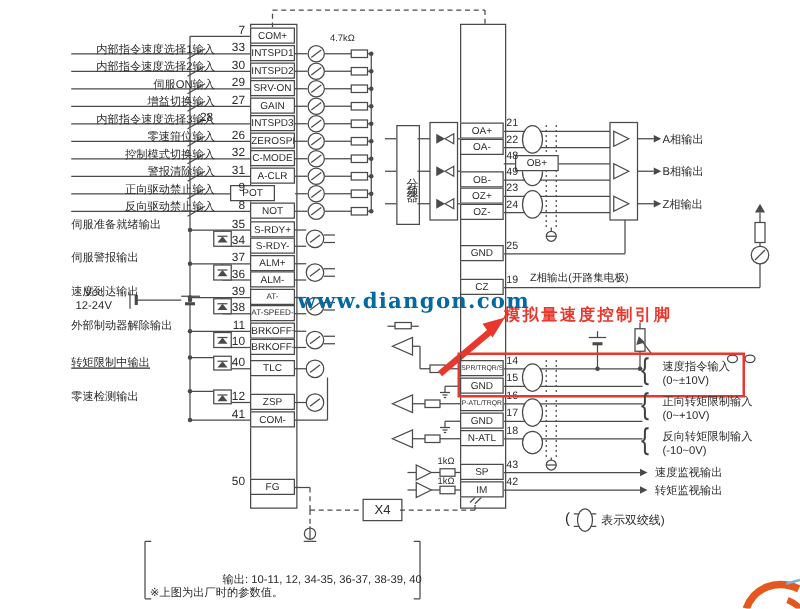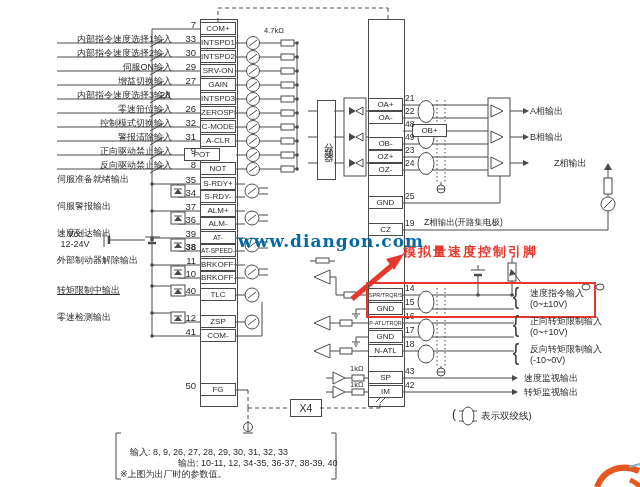--- a/index.html
+++ b/index.html
@@ -396,21 +396,21 @@
       <div class="pin" style="left: 160px; top: 174px; width: 36px; text-align: right;">35</div>
       <div class="cell" style="left: 200px; top: 190px; width: 34px; height: 11px;">S-RDY-</div>
       <div class="pin" style="left: 160px; top: 187px; width: 36px; text-align: right;">34</div>
       <div class="cell" style="left: 200px; top: 204px; width: 34px; height: 11px;">ALM+</div>
       <div class="pin" style="left: 160px; top: 201px; width: 36px; text-align: right;">37</div>
       <div class="cell" style="left: 200px; top: 217px; width: 34px; height: 11px;">ALM-</div>
       <div class="pin" style="left: 160px; top: 214px; width: 36px; text-align: right;">36</div>
       <div class="cell m" style="left: 200px; top: 231px; width: 34px; height: 11px;">AT-SPEED+</div>
       <div class="pin" style="left: 160px; top: 228px; width: 36px; text-align: right;">39</div>
       <div class="cell m" style="left: 200px; top: 244px; width: 34px; height: 11px;">AT-SPEED-</div>
-      <div class="pin" style="left: 160px; top: 241px; width: 36px; text-align: right; font-weight: bold;">38</div>
+      <div class="pin" style="left: 160px; top: 241px; width: 36px; text-align: right;">38</div>
       <div class="cell" style="left: 200px; top: 258px; width: 34px; height: 11px;">BRKOFF+</div>
       <div class="pin" style="left: 160px; top: 255px; width: 36px; text-align: right;">11</div>
       <div class="cell" style="left: 200px; top: 271px; width: 34px; height: 11px;">BRKOFF-</div>
       <div class="pin" style="left: 160px; top: 268px; width: 36px; text-align: right;">10</div>
       <div class="cell" style="left: 200px; top: 288px; width: 34px; height: 11px;">TLC</div>
       <div class="pin" style="left: 160px; top: 285px; width: 36px; text-align: right;">40</div>
       <div class="cell" style="left: 200px; top: 315px; width: 34px; height: 11px;">ZSP</div>
       <div class="pin" style="left: 160px; top: 312px; width: 36px; text-align: right;">12</div>
       <div class="cell" style="left: 200px; top: 329px; width: 34px; height: 11px;">COM-</div>
       <div class="pin" style="left: 160px; top: 326px; width: 36px; text-align: right;">41</div>
@@ -470,21 +470,21 @@
   </div>
 
   <div class="abs small" style="left:264px;top:26px;font-size:7.5px;">4.7kΩ</div>
   <div class="abs" style="left:350px;top:364px;font-size:7.5px;">1kΩ</div>
   <div class="abs" style="left:350px;top:380px;font-size:7.5px;">1kΩ</div>
 
   <div class="outline vtext" style="left:317px;top:100px;width:17px;height:74px;padding-top:4px;">分频器</div>
 
   <div class="abs lbl" style="left:530px;top:105px;">A相输出</div>
   <div class="abs lbl" style="left:530px;top:131px;">B相输出</div>
-  <div class="abs lbl" style="left:554px;top:157px;">Z相输出</div>
+  <div class="abs lbl" style="left:530px;top:157px;">Z相输出</div>
 
   <div class="abs" style="left:424px;top:217px;font-size:8.5px;">Z相输出(开路集电极)</div>
 
   <div class="redtxt" style="left:403px;top:243px;">模拟量速度控制引脚</div>
   <div class="redbox" style="left:366px;top:282px;width:226px;height:32px;"></div>
 
   <div class="brace" style="left:512px;top:282px;">{</div>
   <div class="abs lbl" style="left:530px;top:287px;">速度指令输入</div>
   <div class="abs lbl" style="left:530px;top:299px;">(0~±10V)</div>
 
@@ -498,18 +498,17 @@
 
   <div class="abs lbl" style="left:524px;top:372px;">速度监视输出</div>
   <div class="abs lbl" style="left:524px;top:386px;">转矩监视输出</div>
 
   <div class="outline" style="left:290px;top:399px;width:30px;height:16px;text-align:center;font-size:10.5px;line-height:16px;border-width:1.5px;">X4</div>
 
   <div class="abs" style="left:452px;top:407px;font-size:12px;">(</div>
   <div class="abs" style="left:481px;top:410px;font-size:9.5px;">表示双绞线)</div>
 
 
-  <div class="abs note" style="left:130px;top:446px;">输入: 8, 9, 26, 27, 28, 29, 30, 31, 32, 33</div>
   <div class="abs note" style="left:130px;top:457px;margin-left:48px;">输出: 10-11, 12, 34-35, 36-37, 38-39, 40</div>
   <div class="abs note" style="left:120px;top:468px;">※上图为出厂时的参数值。</div>
 
   <div class="wm" style="left:238px;top:231px;">www.diangon.com</div>
 </div>
 
 </body></html>

